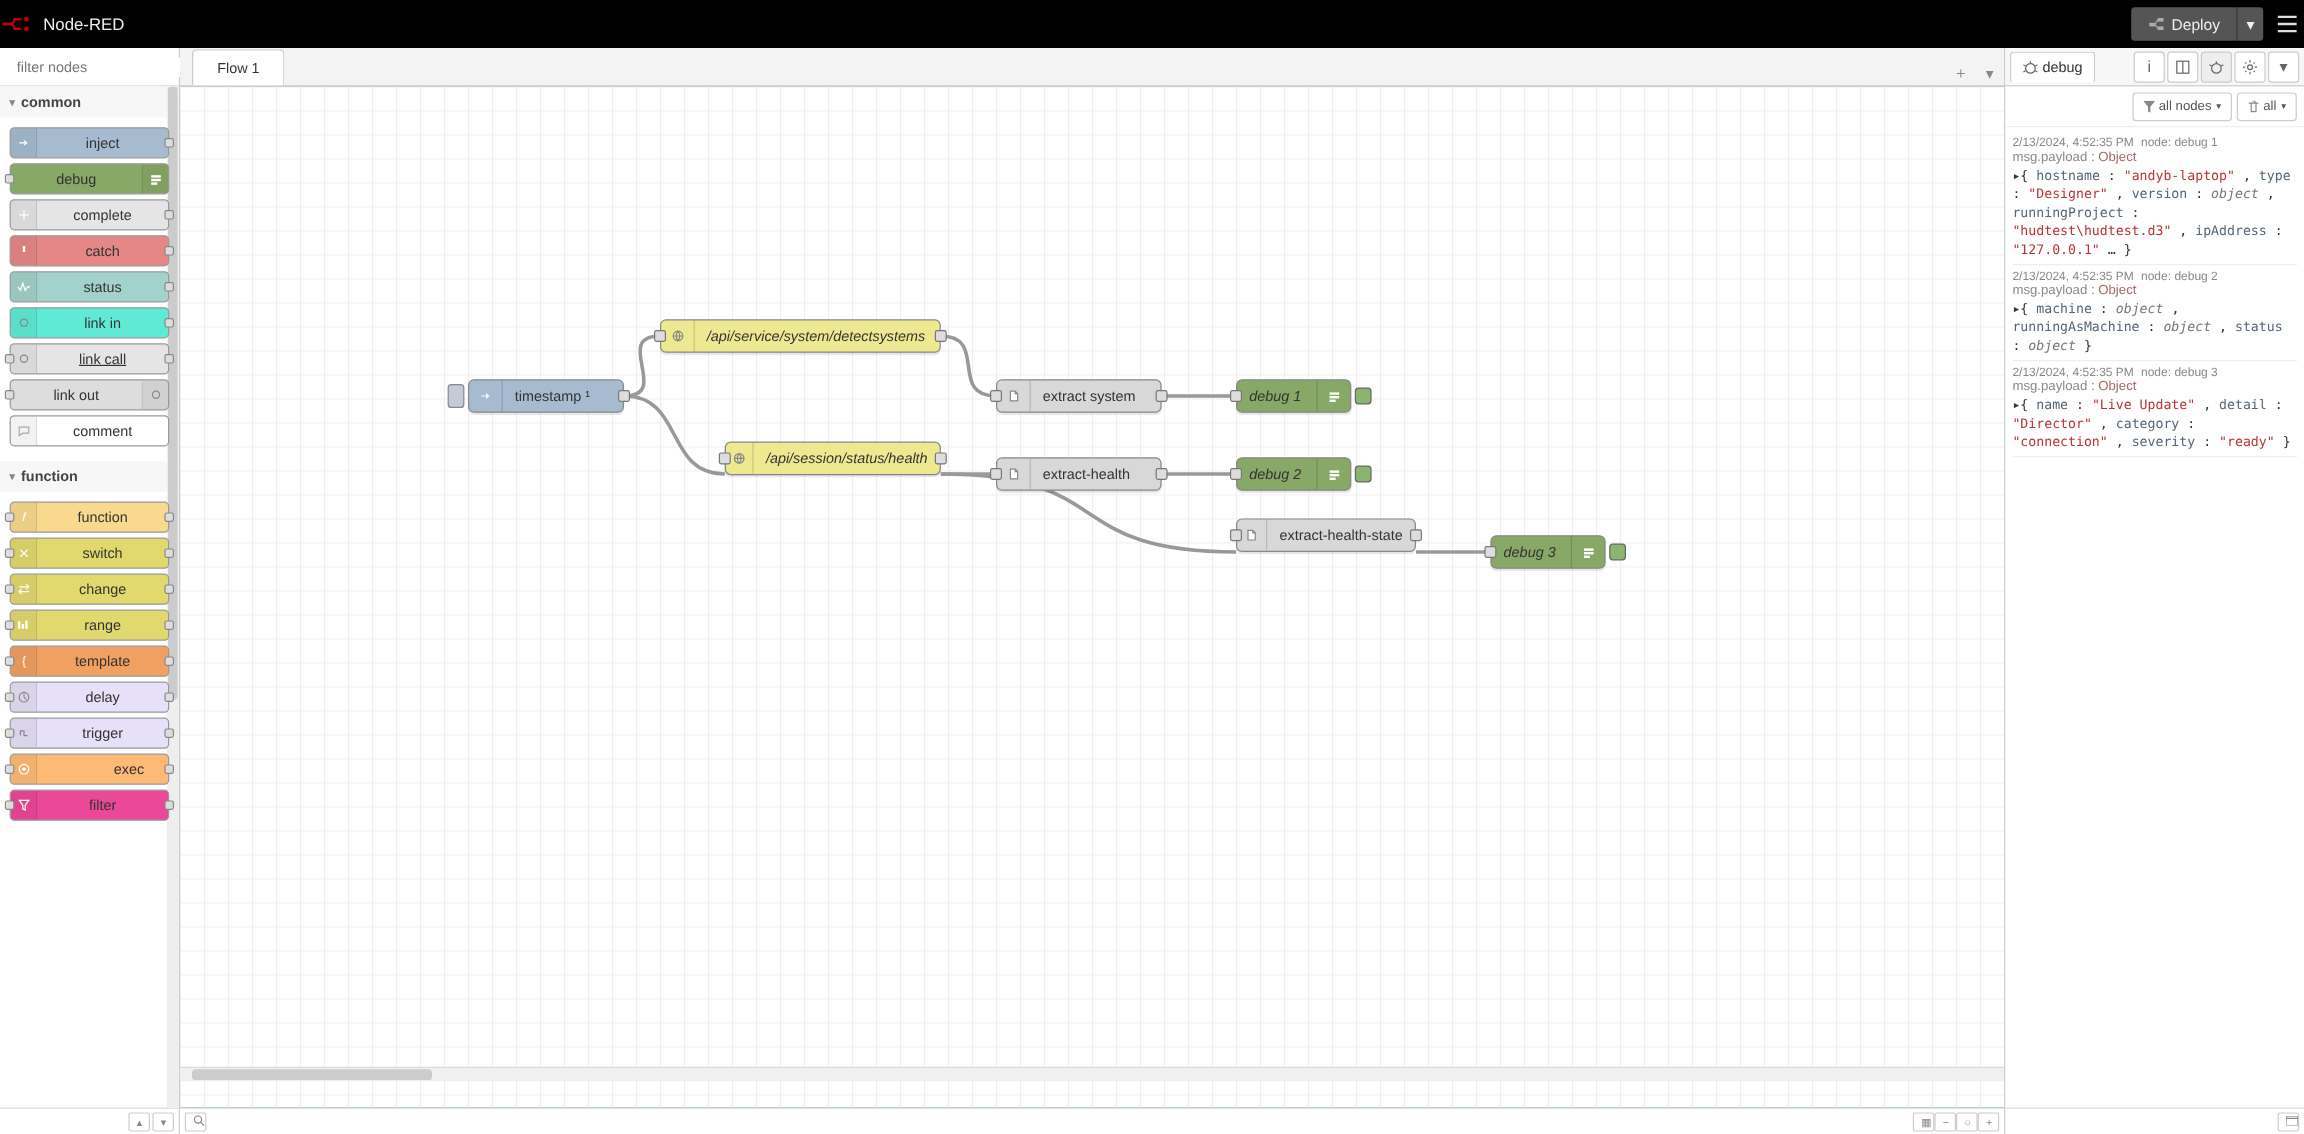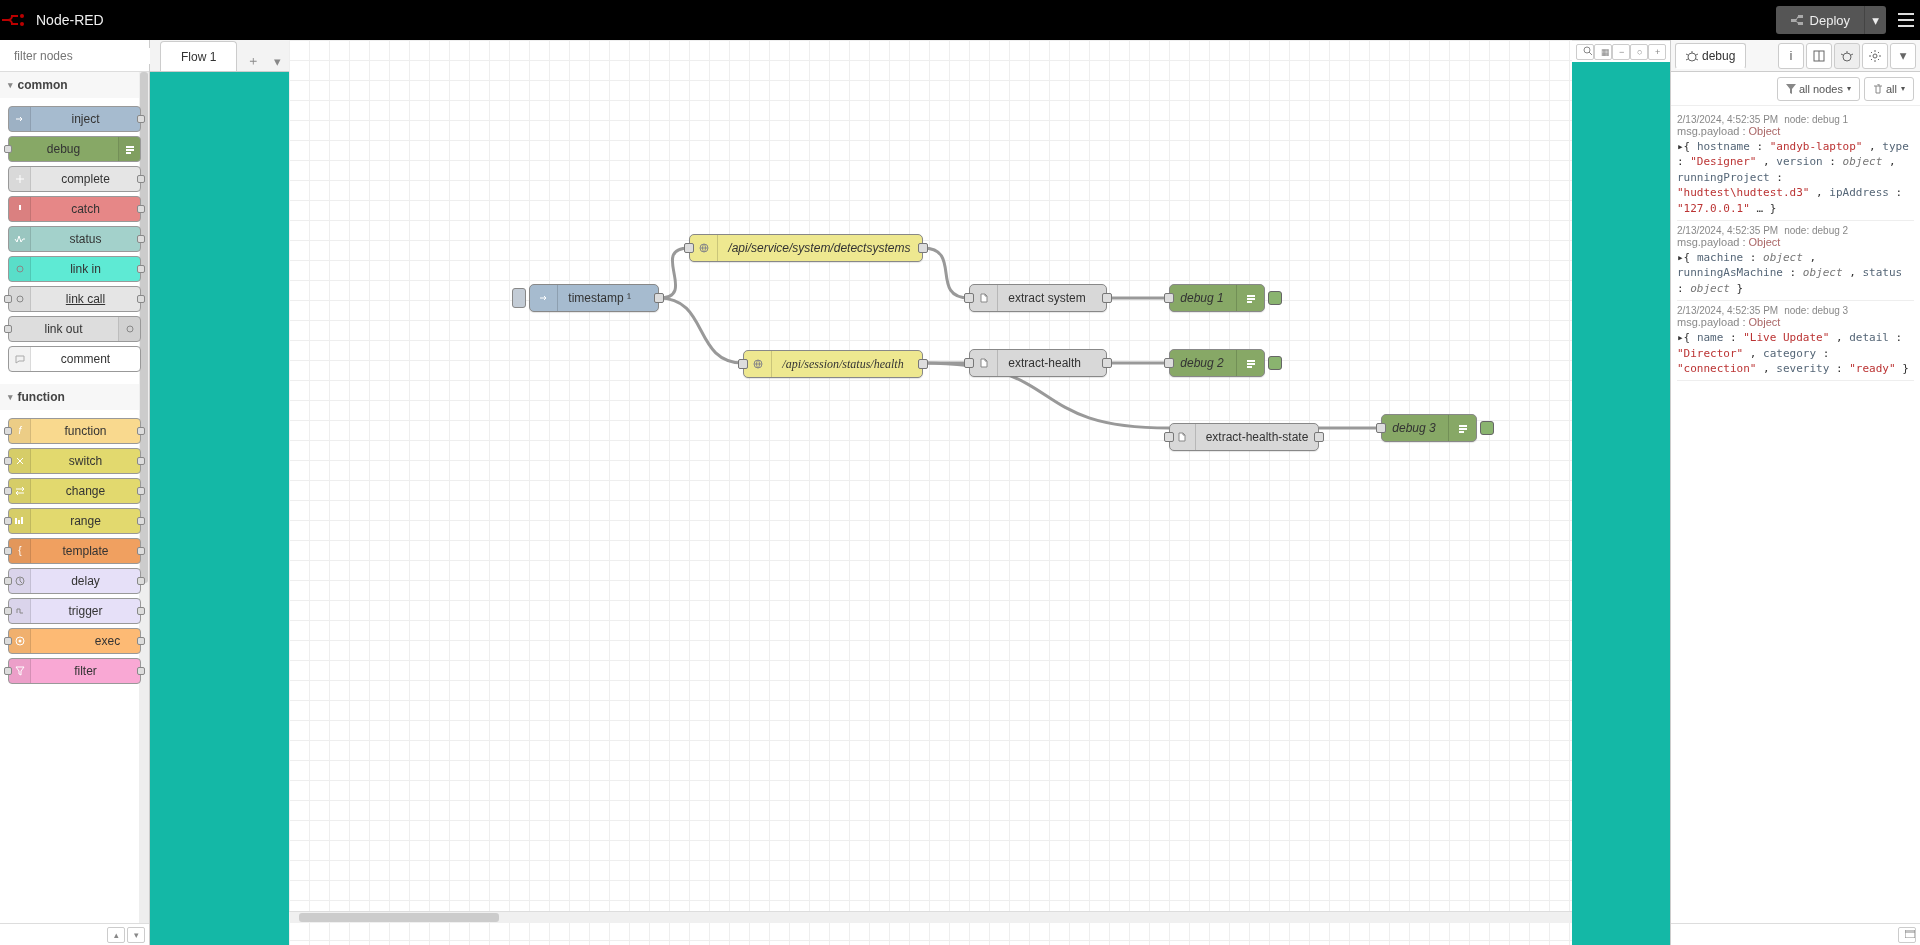--- a/index.html
+++ b/index.html
@@ -12,21 +12,21 @@
 #header-spacer{flex:1}
 .deploy-group{display:flex}
 .deploy-btn{height:28px;background:#555;color:#eee;border:none;padding:0 14px;display:flex;align-items:center;font-size:13px;cursor:pointer;border-radius:3px 0 0 3px}
 .deploy-btn svg{margin-right:6px}
 .deploy-caret{height:28px;width:22px;background:#555;border:none;border-left:1px solid #444;color:#eee;cursor:pointer;border-radius:0 3px 3px 0}
 .hamburger{width:28px;height:28px;background:transparent;border:none;color:#eee;margin-left:6px;cursor:pointer;display:flex;align-items:center;justify-content:center}
 
 
 #body{position:absolute;top:40px;left:0;right:0;bottom:0;display:flex}
 #palette{width:150px;border-right:1px solid #ccc;display:flex;flex-direction:column;background:#fff}
-#workspace{flex:1;display:flex;flex-direction:row;position:relative;background:#14b8a6}
+#workspace{flex:1;display:flex;flex-direction:column;position:relative;background:#0f766e}
 #sidebar{width:250px;border-left:1px solid #ccc;display:flex;flex-direction:column;background:#fff}
 
 
 #filter-wrap{height:32px;border-bottom:1px solid #ddd;display:flex;align-items:center;padding:0 8px;color:#888}
 #filter-input{flex:1;border:none;outline:none;font-size:12px;margin-left:4px;color:#555}
 #palette-body{flex:1;overflow-y:auto;position:relative}
 .cat-header{padding:6px 8px;font-weight:bold;font-size:12px;color:#444;cursor:pointer;display:flex;align-items:center;background:#f7f7f7}
 .cat-header span.caret{margin-right:5px;font-size:9px;color:#888}
 .cat-body{padding:4px 0 8px}
 .pal-node{margin:4px 8px;height:26px;border:1px solid #999;border-radius:4px;display:flex;align-items:center;position:relative;font-size:12px;cursor:grab}
@@ -304,21 +304,21 @@
             <div class="pal-icon" style="background: rgba(0, 0, 0, 0.05);">
               <svg width="12" height="12" viewBox="0 0 12 12">
                 <circle cx="6" cy="6" r="4" stroke="#fff" fill="none"></circle>
                 <circle cx="6" cy="6" r="1.5" fill="#fff"></circle>
               </svg>
             </div>
             <div class="pal-lbl">exec</div>
             <div class="pal-port in"></div>
             <div class="pal-port out"></div>
           </div>
-          <div class="pal-node" style="background: #f9a8d4;">
+          <div class="pal-node" style="background: #ec4899;">
             <div class="pal-icon" style="background: rgba(0, 0, 0, 0.05);">
               <svg width="12" height="12" viewBox="0 0 12 12">
                 <path d="M2 2h8l-3 4v4l-2-1v-3z" stroke="#fff" fill="none"></path>
               </svg>
             </div>
             <div class="pal-lbl">filter</div>
             <div class="pal-port in"></div>
             <div class="pal-port out"></div>
           </div>
         </div>
@@ -364,21 +364,21 @@
             <div class="fn-icon">
               <svg width="12" height="12" viewBox="0 0 12 12">
                 <circle cx="6" cy="6" r="4" stroke="#888" fill="none"></circle>
                 <path d="M2 6h8M6 2c2 2 2 6 0 8M6 2c-2 2-2 6 0 8" stroke="#888" fill="none"></path>
               </svg>
             </div>
             <div class="fn-lbl italic">/api/service/system/detectsystems</div>
             <div class="fn-port in"></div>
             <div class="fn-port out"></div>
           </div>
-          <div class="flow-node" style="left: 454px; top: 310px; width: 180px; background: rgb(238, 232, 144); font-family: Liberation Serif, serif;">
+          <div class="flow-node" style="left: 454px; top: 296px; width: 180px; background: rgb(238, 232, 144);">
             <div class="fn-icon">
               <svg width="12" height="12" viewBox="0 0 12 12">
                 <circle cx="6" cy="6" r="4" stroke="#888" fill="none"></circle>
                 <path d="M2 6h8M6 2c2 2 2 6 0 8M6 2c-2 2-2 6 0 8" stroke="#888" fill="none"></path>
               </svg>
             </div>
             <div class="fn-lbl italic">/api/session/status/health</div>
             <div class="fn-port in"></div>
             <div class="fn-port out"></div>
           </div>
@@ -397,21 +397,21 @@
             <div class="fn-icon">
               <svg width="12" height="12" viewBox="0 0 12 12">
                 <path d="M3 2h4l2 2v6H3z" stroke="#888" fill="#fff"></path>
                 <path d="M7 2v2h2" stroke="#888" fill="none"></path>
               </svg>
             </div>
             <div class="fn-lbl">extract-health</div>
             <div class="fn-port in"></div>
             <div class="fn-port out"></div>
           </div>
-          <div class="flow-node" style="left: 880px; top: 383px; width: 150px; background: rgb(216, 216, 216); justify-content: center;">
+          <div class="flow-node" style="left: 880px; top: 360px; width: 150px; background: rgb(216, 216, 216); justify-content: center;">
             <div class="fn-icon">
               <svg width="12" height="12" viewBox="0 0 12 12">
                 <path d="M3 2h4l2 2v6H3z" stroke="#888" fill="#fff"></path>
                 <path d="M7 2v2h2" stroke="#888" fill="none"></path>
               </svg>
             </div>
             <div class="fn-lbl">extract-health-state</div>
             <div class="fn-port in"></div>
             <div class="fn-port out"></div>
           </div>

